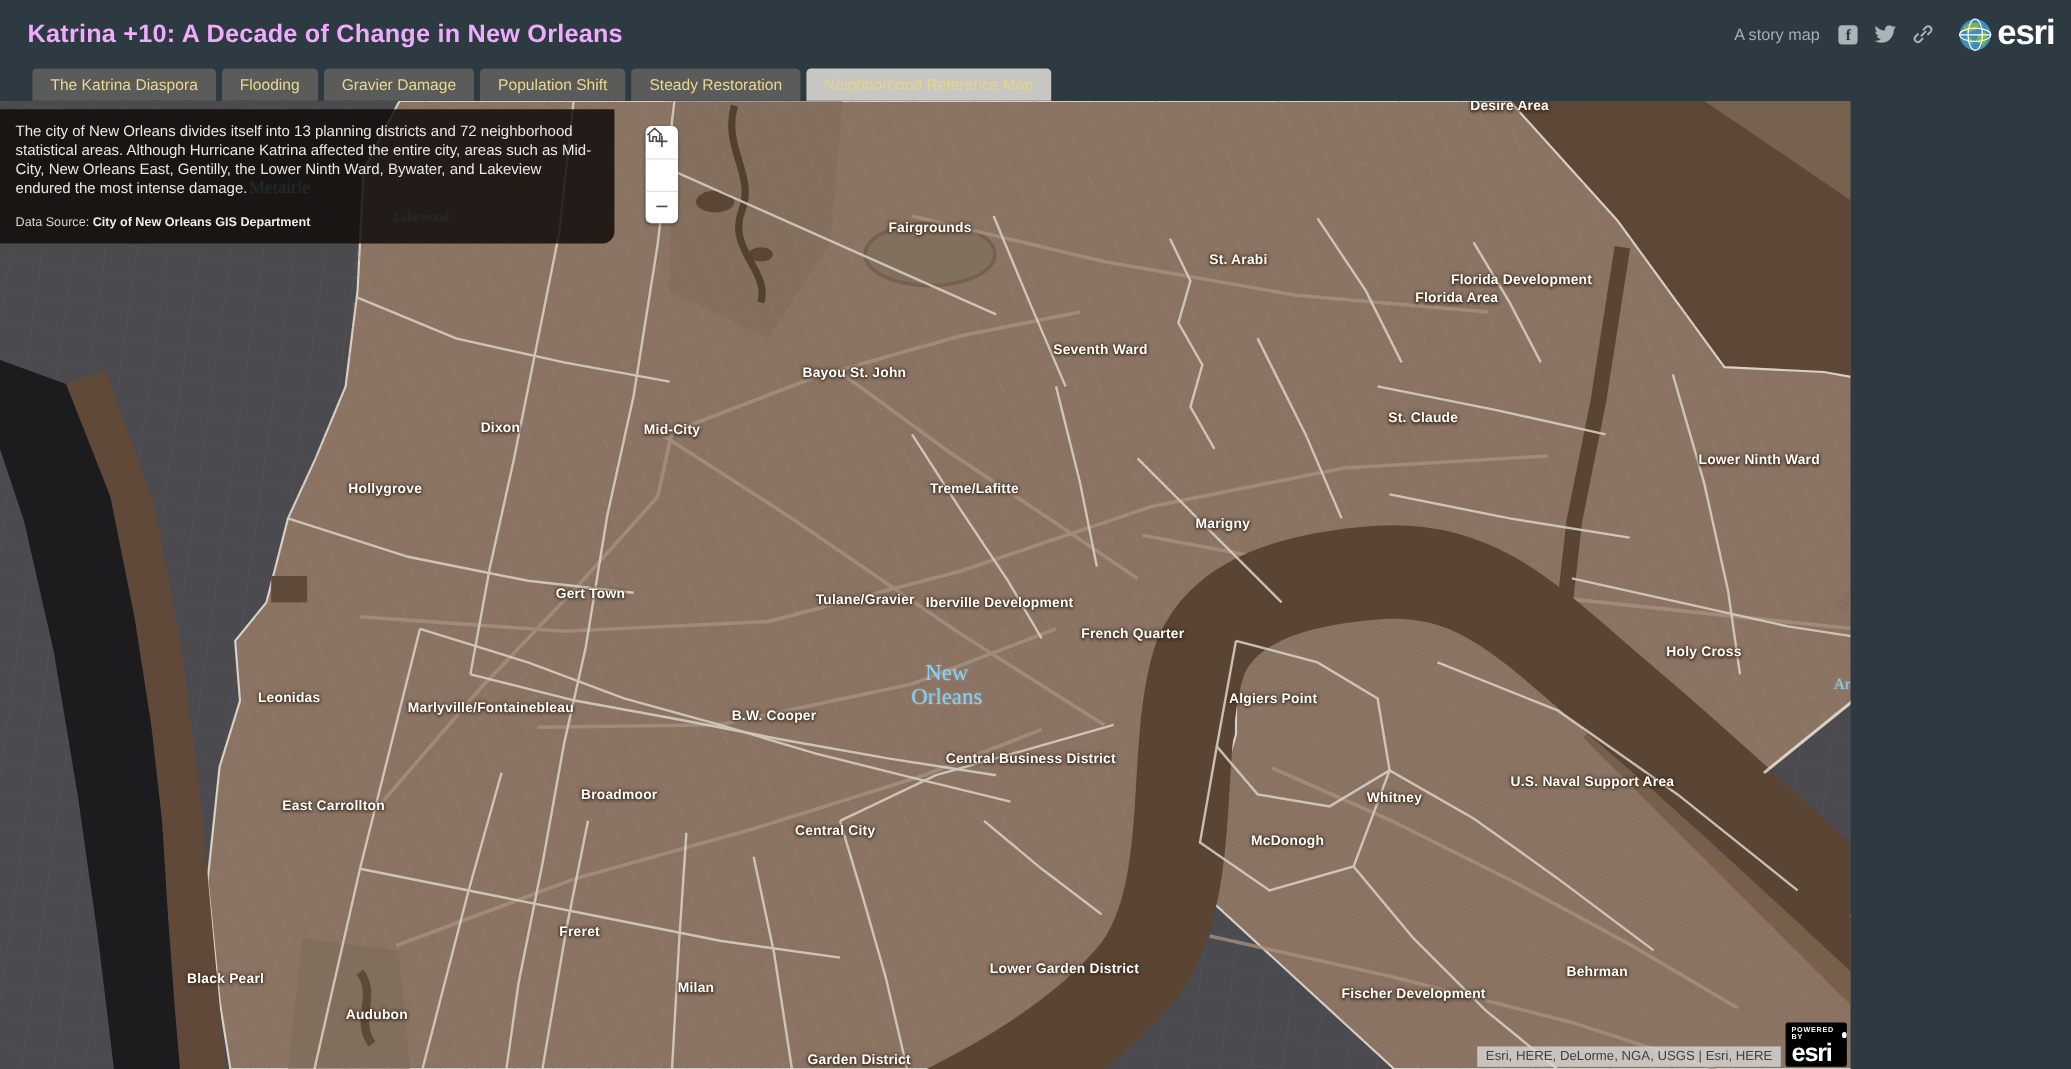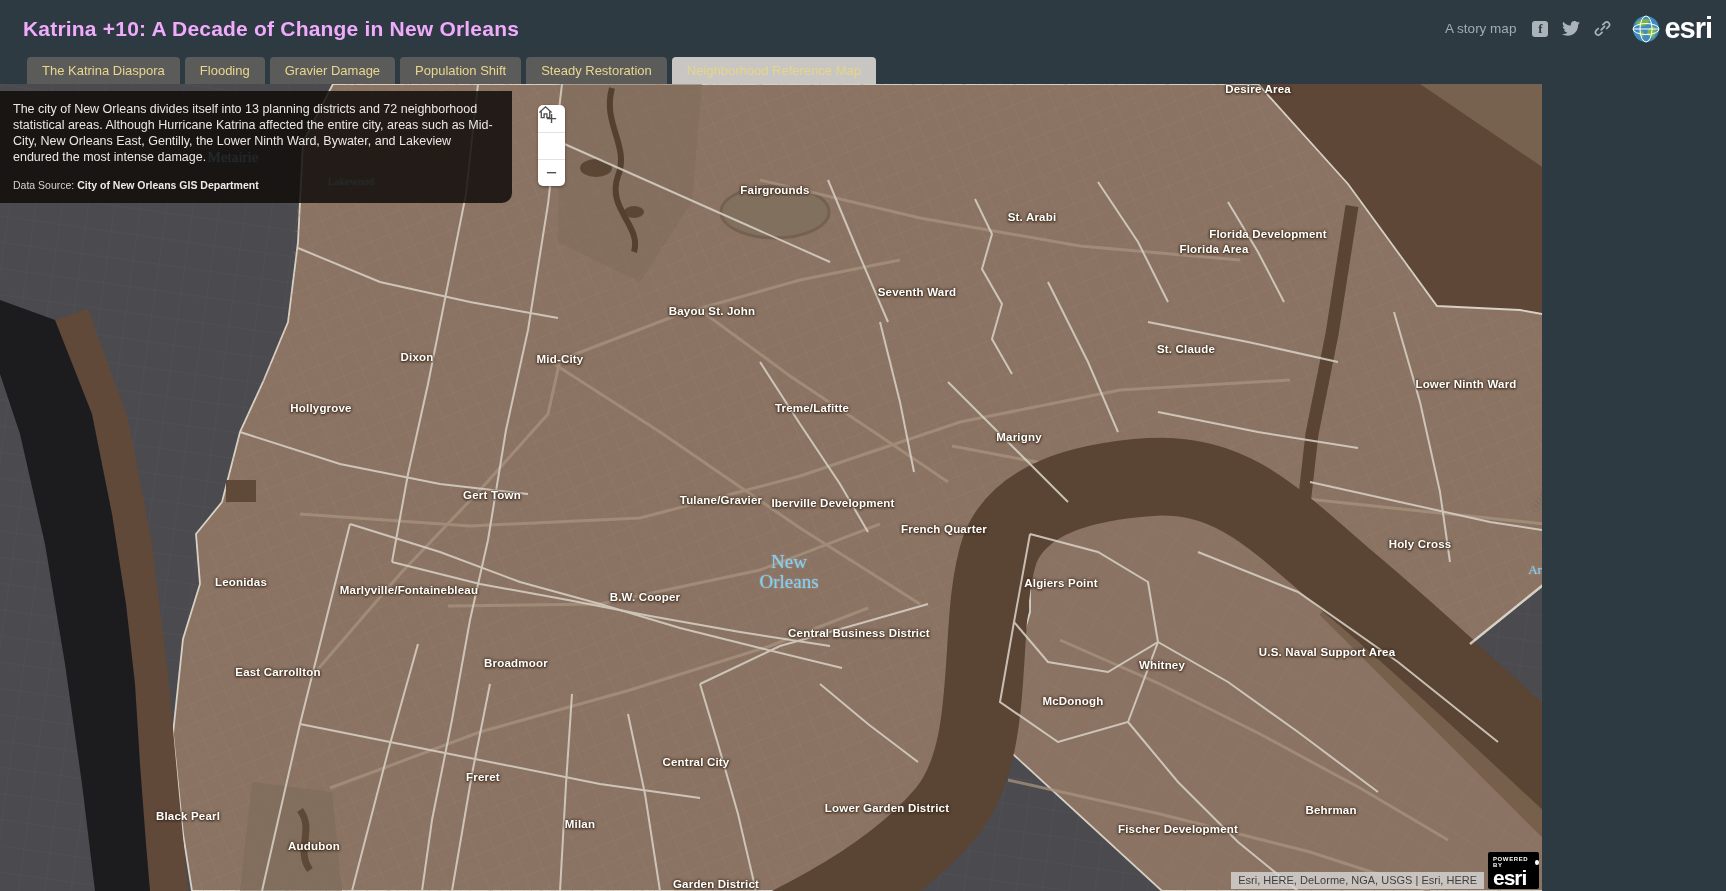--- a/index.html
+++ b/index.html
@@ -188,21 +188,21 @@
       <div class="nlabel" style="left: 1061px; top: 499px;">Algiers Point</div>
       <div class="nlabel" style="left: 241px; top: 498px;">Leonidas</div>
       <div class="nlabel" style="left: 409px; top: 506px;">Marlyville/Fontainebleau</div>
       <div class="nlabel" style="left: 645px; top: 513px;">B.W. Cooper</div>
       <div class="nlabel" style="left: 859px; top: 549px;">Central Business District</div>
       <div class="nlabel" style="left: 1327px; top: 568px;">U.S. Naval Support Area</div>
       <div class="nlabel" style="left: 1162px; top: 581px;">Whitney</div>
       <div class="nlabel" style="left: 278px; top: 588px;">East Carrollton</div>
       <div class="nlabel" style="left: 516px; top: 579px;">Broadmoor</div>
       <div class="nlabel" style="left: 1073px; top: 617px;">McDonogh</div>
-      <div class="nlabel" style="left: 696px; top: 678px;">Central City</div>
+      <div class="nlabel" style="left: 696px; top: 609px;">Central City</div>
       <div class="nlabel" style="left: 483px; top: 693px;">Freret</div>
       <div class="nlabel" style="left: 887px; top: 724px;">Lower Garden District</div>
       <div class="nlabel" style="left: 1331px; top: 726px;">Behrman</div>
       <div class="nlabel" style="left: 1178px; top: 745px;">Fischer Development</div>
       <div class="nlabel" style="left: 188px; top: 732px;">Black Pearl</div>
       <div class="nlabel" style="left: 580px; top: 740px;">Milan</div>
       <div class="nlabel" style="left: 314px; top: 762px;">Audubon</div>
       <div class="nlabel" style="left: 716px; top: 800px;">Garden District</div>
       <div class="clabel" style="left: 233px; top: 74px; font-size: 15px;">Metairie</div>
       <div class="clabel" style="left: 351px; top: 98px; font-size: 11px;">Lakewood</div>

